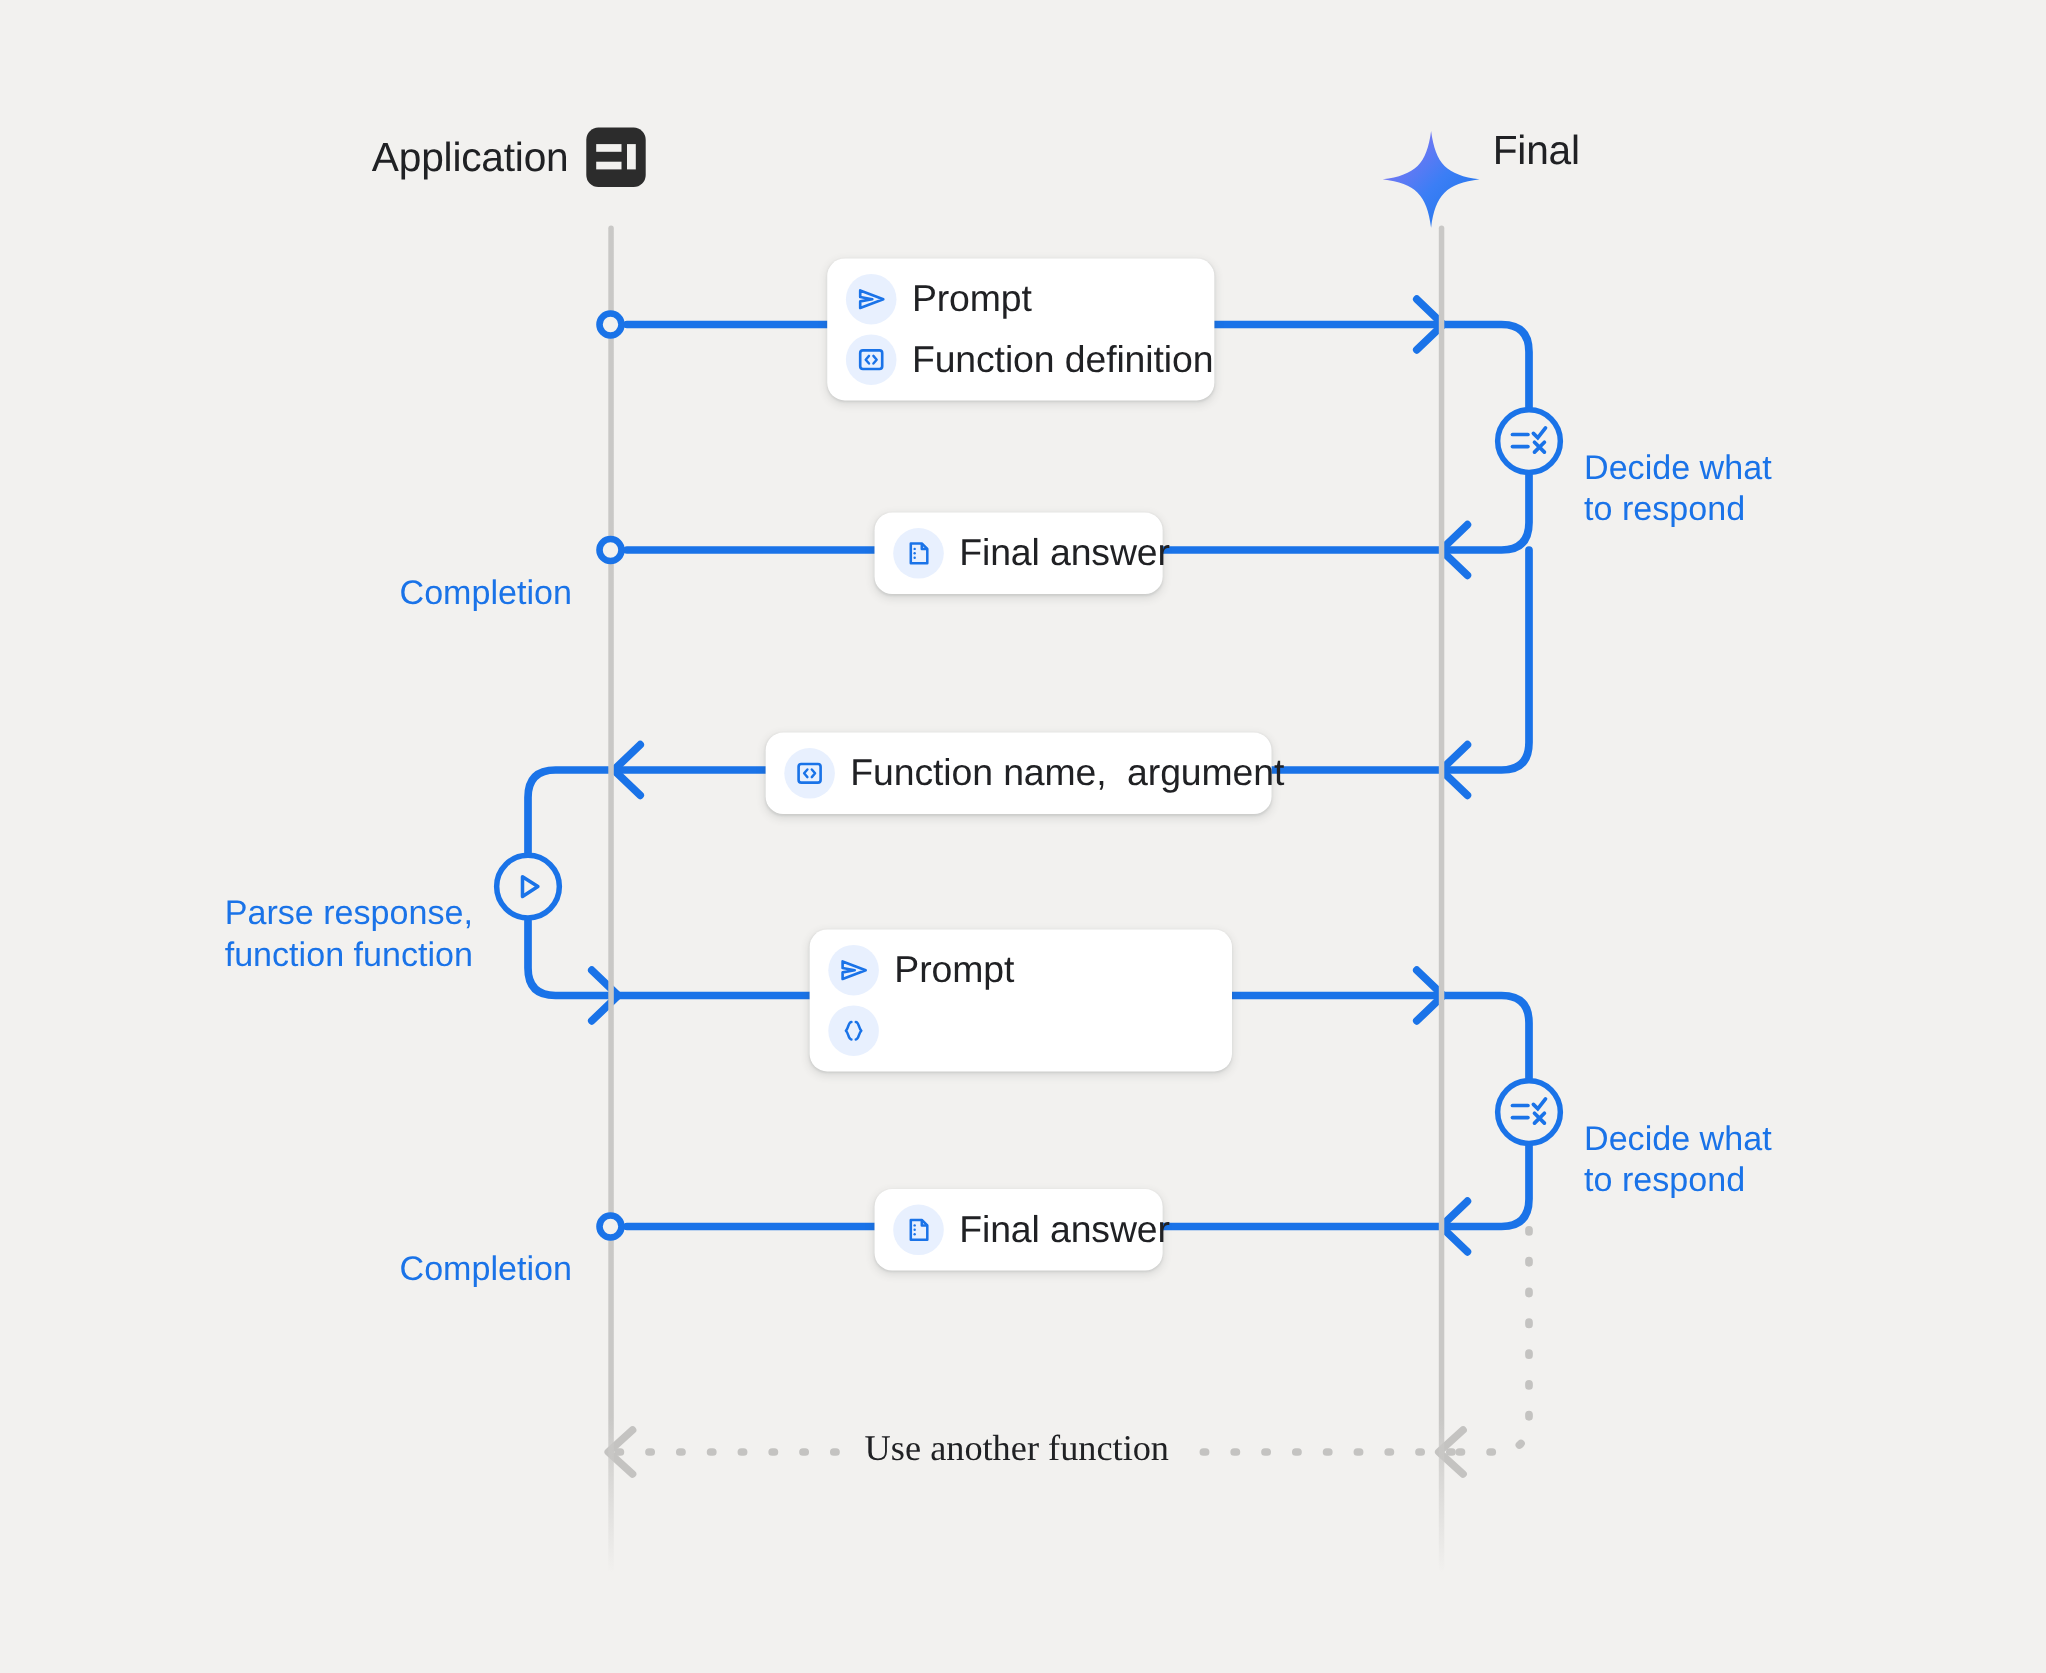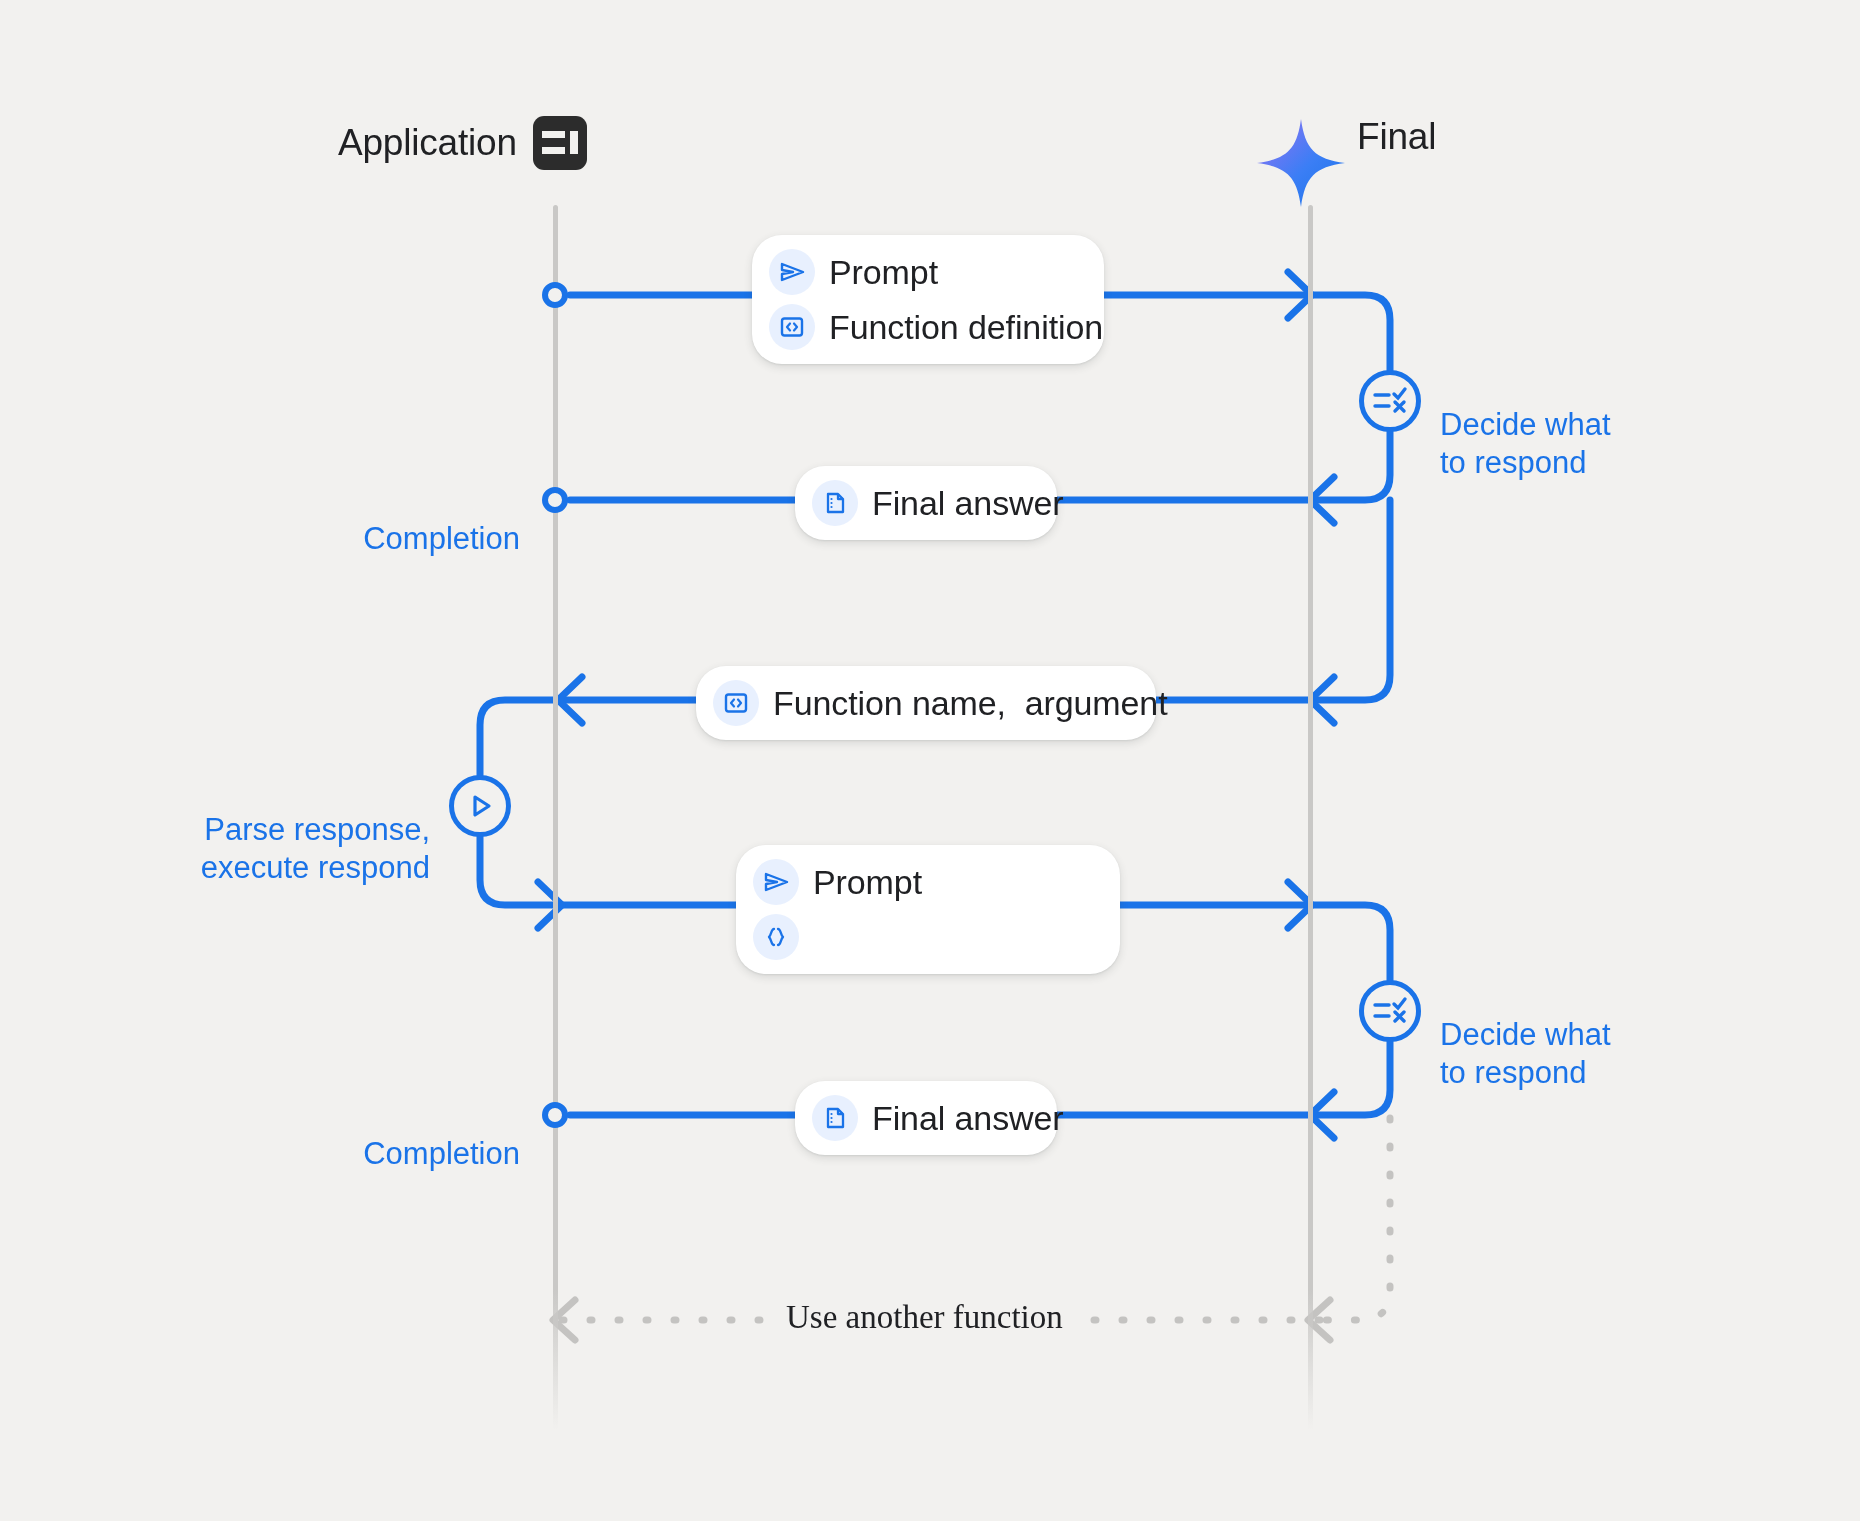--- a/index.html
+++ b/index.html
@@ -98,21 +98,21 @@
     line-height: 1.23;
     white-space: pre-line;
   }
   .side-label.right { text-align: left; }
   .side-label.left  { text-align: right; }
 
   
   .bubble {
     position: absolute;
     background: #ffffff;
-    border-radius: 30px;
+    border-radius: 16px;
     box-shadow: 0 3px 9px rgba(60,64,67,0.14), 0 1px 2px rgba(60,64,67,0.10);
     padding: 14px 30px 14px 17px;
     box-sizing: border-box;
   }
   .bubble-row {
     display: flex;
     align-items: center;
     gap: 14px;
     height: 46px;
   }
@@ -248,21 +248,21 @@
 to respond</span>
   </div>
 
   <div class="proc-node" style="left:449px; top:775px;">
     <svg width="30" height="30" viewBox="0 0 30 30">
       <polygon points="10,6 24,15 10,24" fill="none" stroke="#1a73e8" stroke-width="3.2" stroke-linejoin="round"></polygon>
     </svg>
   </div>
   <div class="side-label left" style="left:80px; top:773px; width:350px;">
     <span>Parse response,
-execute respond</span>
+function function</span>
   </div>
 
   <div class="proc-node" style="left:1359px; top:980px;">
     <svg width="36" height="30" viewBox="0 0 36 30">
       <g stroke="#1a73e8" stroke-width="3.4" stroke-linecap="round" fill="none">
         <line x1="3" y1="9" x2="17" y2="9"></line>
         <line x1="3" y1="20" x2="17" y2="20"></line>
         <polyline points="22,8 26,12 33,3"></polyline>
         <line x1="23" y1="16" x2="32" y2="25"></line>
         <line x1="32" y1="16" x2="23" y2="25"></line>

